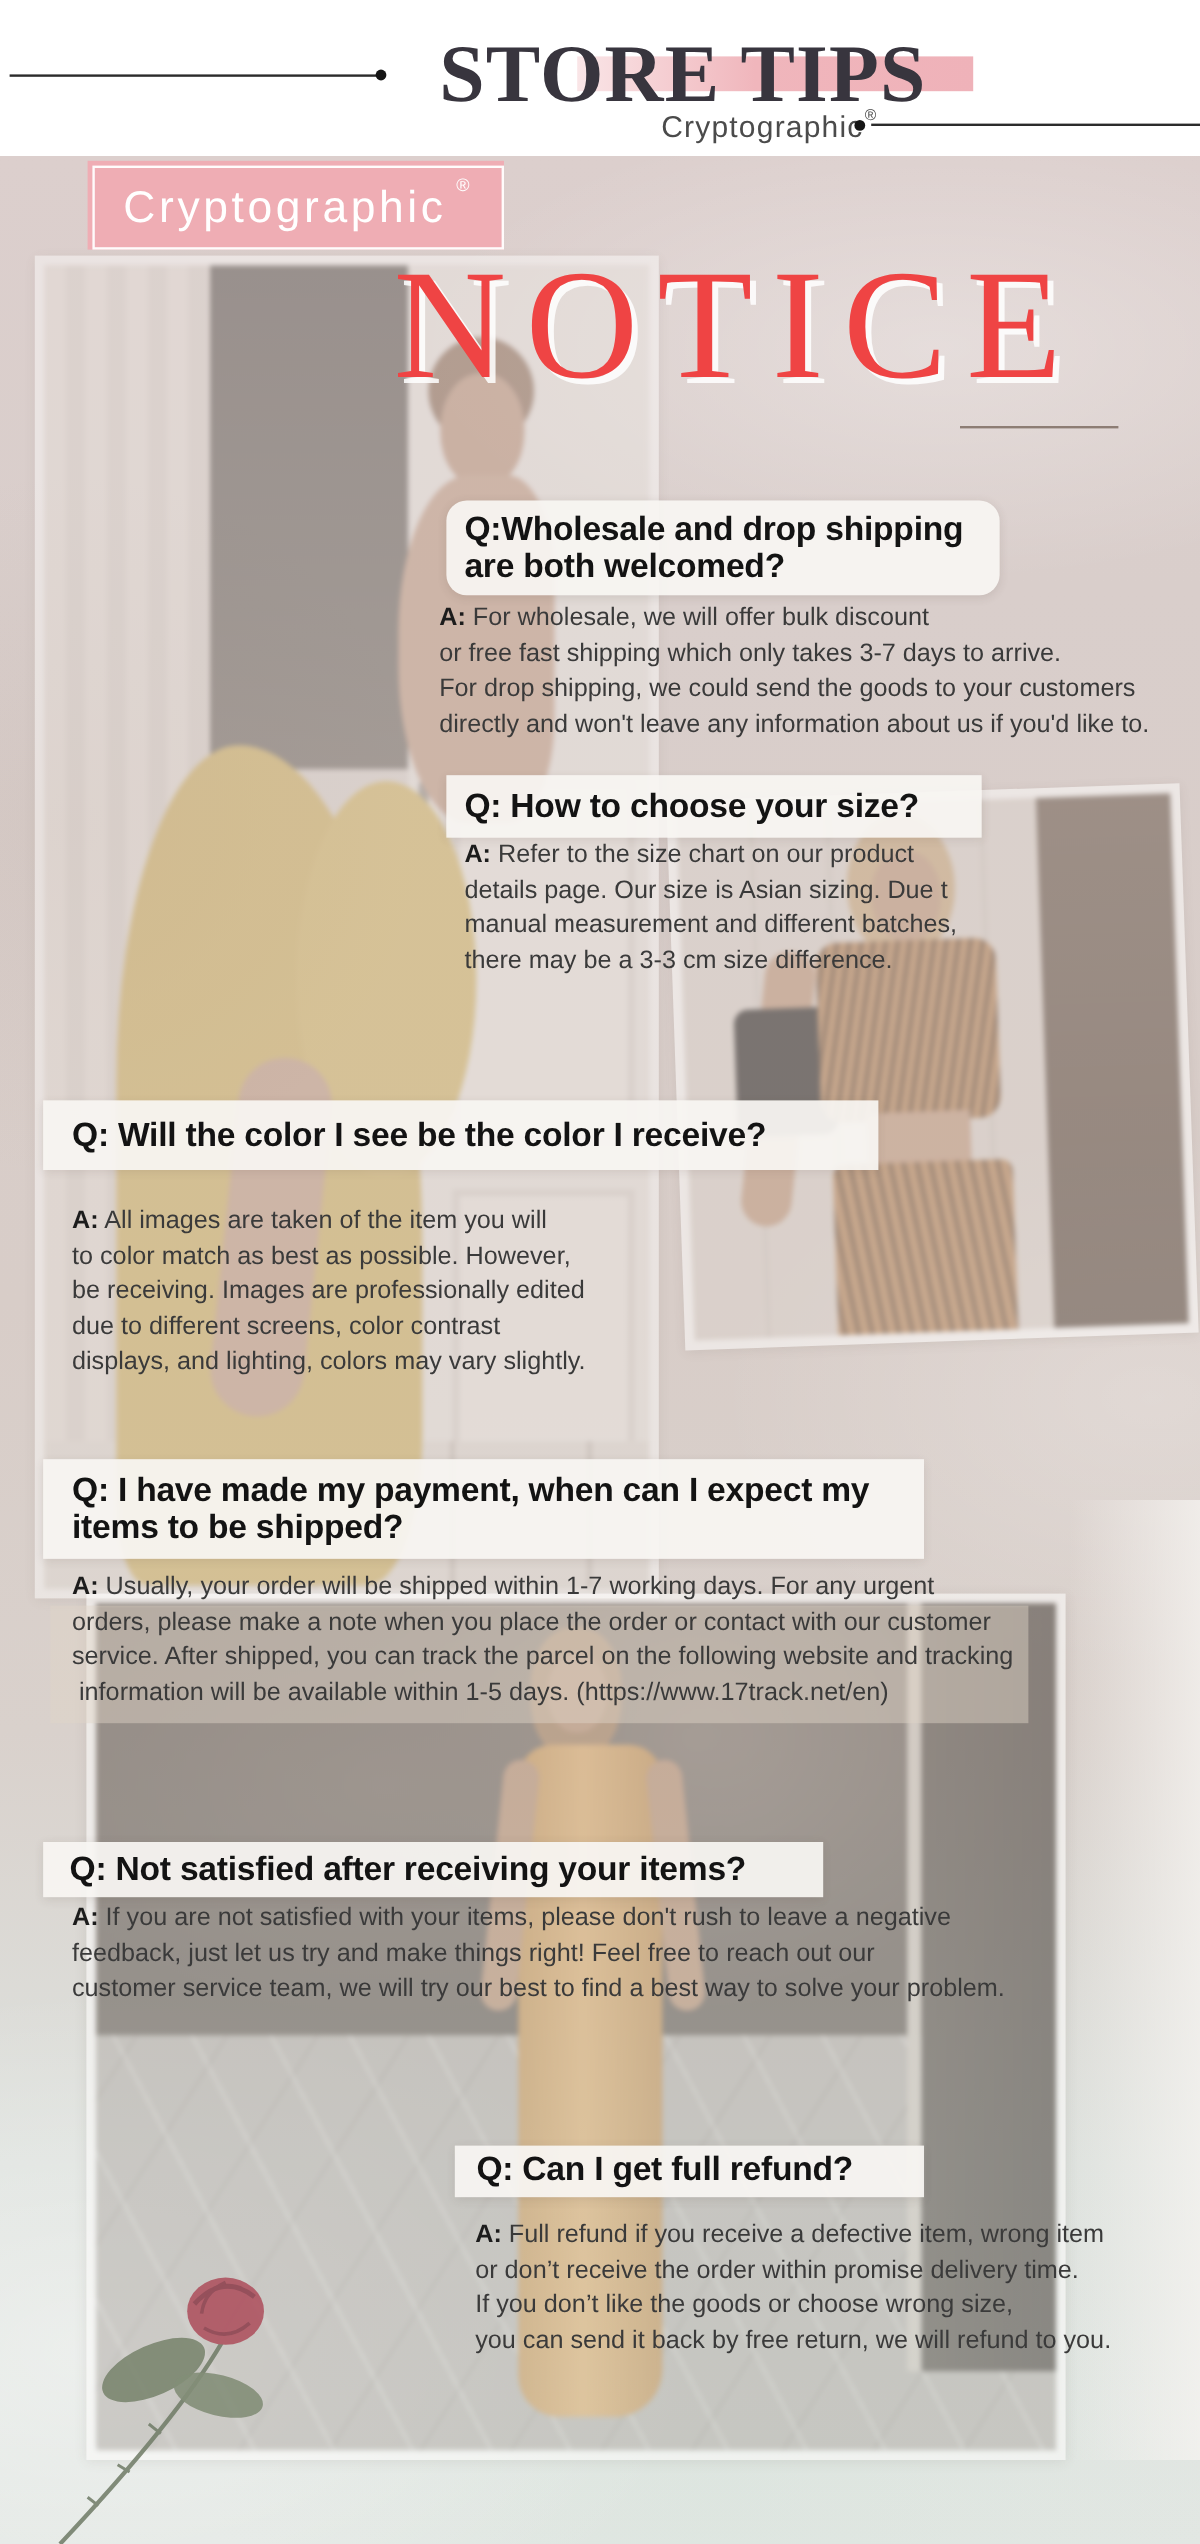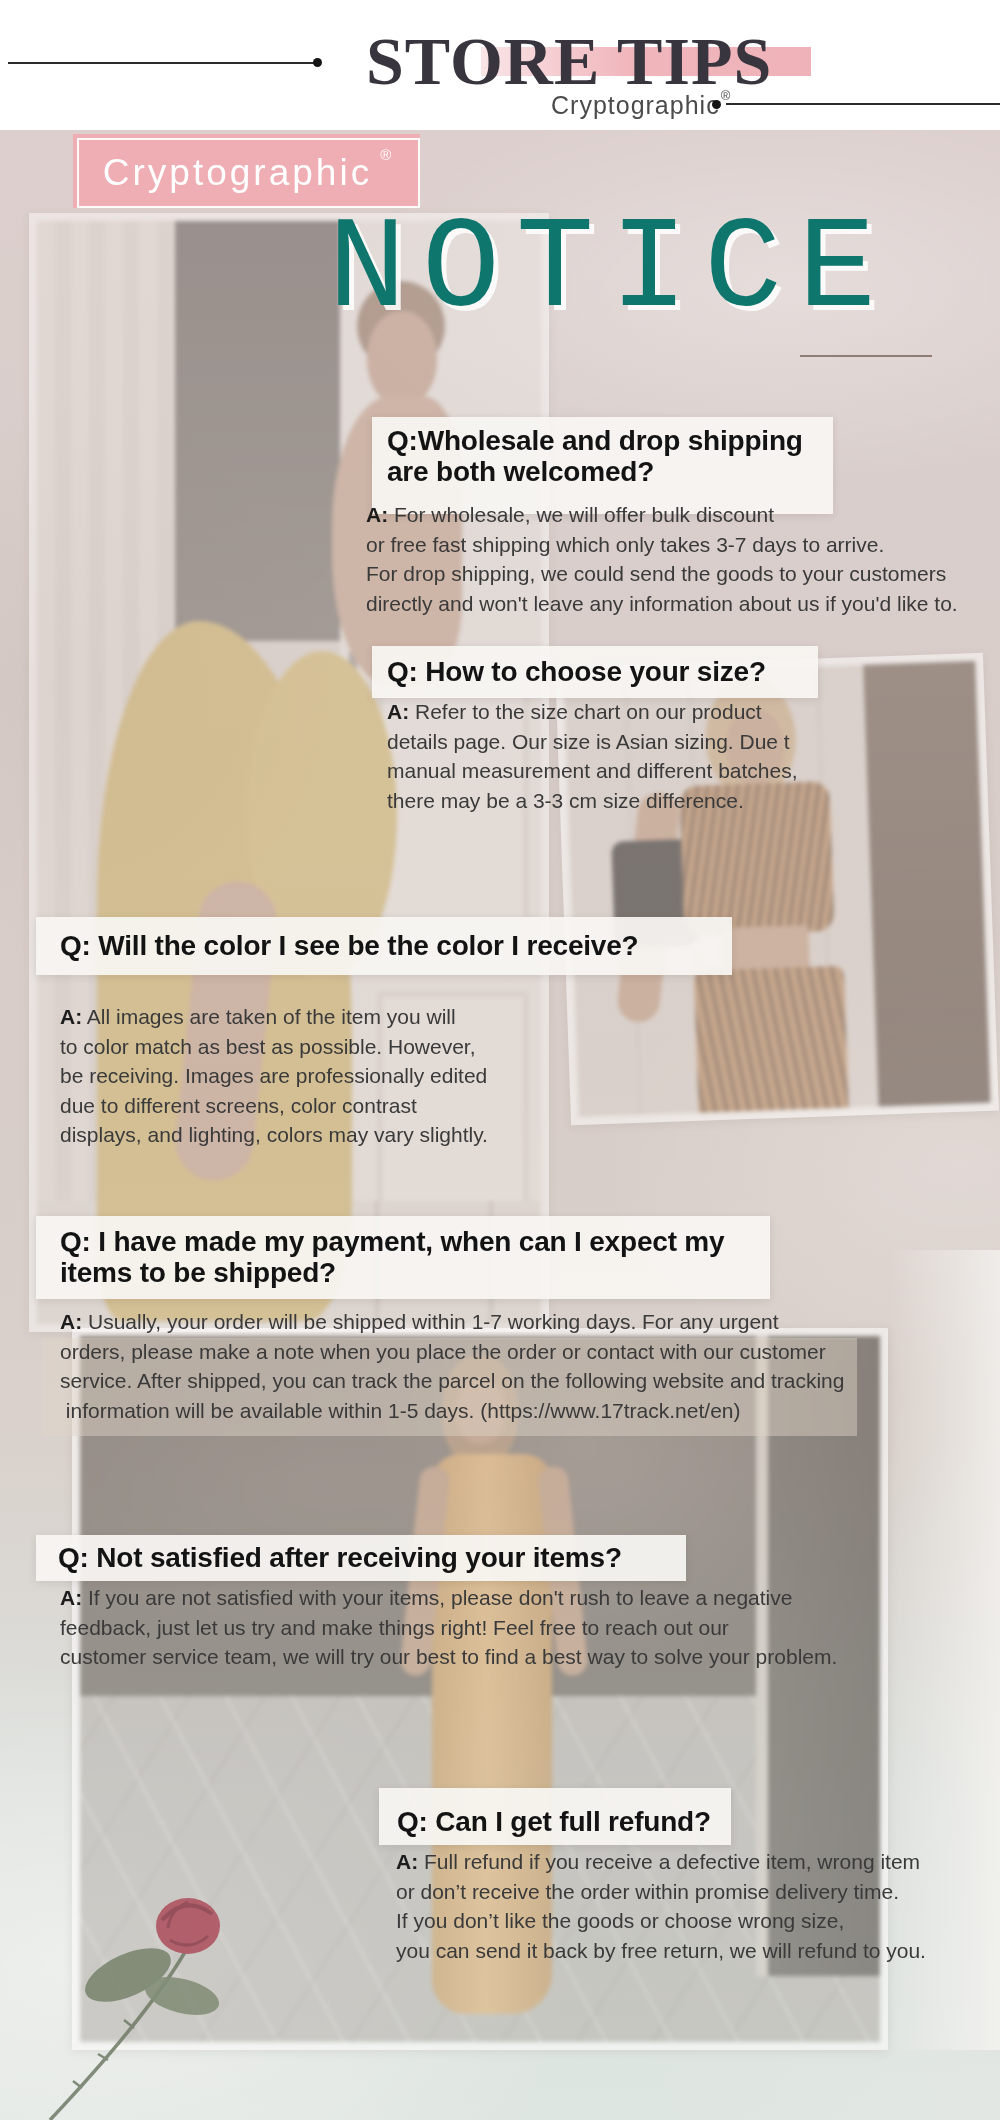--- a/index.html
+++ b/index.html
@@ -33,22 +33,22 @@
         background:linear-gradient(270deg,rgba(246,244,241,0.75),rgba(246,244,241,0));}
 
   
   .logo-box{position:absolute;left:73px;top:134px;width:347px;height:74px;background:#efadb4;
         padding:4px;box-sizing:border-box;}
   .logo-inner{width:100%;height:100%;border:2px solid rgba(255,255,255,0.95);display:flex;
         align-items:center;justify-content:center;color:#fff;font-size:37px;letter-spacing:3px;white-space:nowrap;}
   .logo-inner .reg{font-size:15px;vertical-align:18px;margin-left:8px;align-self:flex-start;margin-top:6px;}
 
   
-  .notice{position:absolute;left:328px;top:206px;font-family:Liberation Mono, monospace;
-        font-size:130px;line-height:1;color:#0f766e;letter-spacing:16px;white-space:nowrap;
+  .notice{position:absolute;left:328px;top:206px;font-family:Liberation Serif, serif;
+        font-size:130px;line-height:1;color:#ef4444;letter-spacing:16px;white-space:nowrap;
         text-shadow:5px 5px 0 rgba(255,255,255,0.85);}
   .notice-underline{position:absolute;left:800px;top:355px;width:132px;height:2px;background:#8d7d74;}
 
   
   .photo{position:absolute;background:#fdfcfb;box-shadow:0 2px 10px rgba(90,75,65,0.18);}
   .ph{position:absolute;inset:8px;overflow:hidden;filter:blur(2px) saturate(0.92);}
   .ph>div{position:absolute;}
 
   .photo-a{left:29px;top:213px;width:520px;height:1119px;opacity:0.48;}
   .pa-base{inset:0;background:#ddd5cf;}
@@ -102,33 +102,33 @@
   .rose{position:absolute;left:38px;top:1868px;opacity:0.85;}
 
   
   .qbox{position:absolute;background:rgba(247,245,242,0.93);box-shadow:0 2px 8px rgba(70,58,50,0.12);
         color:#131313;font-weight:bold;box-sizing:border-box;}
   .qline{font-size:28px;line-height:31px;letter-spacing:-0.2px;white-space:nowrap;}
   .ans{position:absolute;color:#3a3a3a;}
   .ans-line{font-size:21px;line-height:29.5px;white-space:pre;}
   .abold{font-weight:bold;color:#1c1c1c;}
 
-  .qbox-1{left:372px;top:417px;width:461px;padding:8px 0 27px 15px;}
+  .qbox-1{left:372px;top:417px;width:461px;padding:8px 0 9px 15px;border-radius:17px;}
   .ans-1{left:366px;top:500px;}
   .qbox-2{left:372px;top:646px;width:446px;padding:10px 0 11px 15px;}
   .ans-2{left:387px;top:697px;}
   .qbox-3{left:36px;top:917px;width:696px;padding:13px 0 14px 24px;}
   .qbox-3 .qline{font-size:28px;}
   .ans-3{left:60px;top:1002px;}
   .qbox-4{left:36px;top:1216px;width:734px;padding:10px 0 11px 24px;}
   .ans-4{left:60px;top:1307px;}
   .a4-strip{position:absolute;left:42px;top:1338px;width:815px;height:98px;background:rgba(224,212,200,0.45);}
   .qbox-5{left:36px;top:1535px;width:650px;padding:7px 16px 8px 22px;}
   .ans-5{left:60px;top:1583px;}
-  .qbox-6{left:379px;top:1788px;width:352px;padding:18px 0 8px 18px;}
+  .qbox-6{left:379px;top:1788px;width:391px;padding:4px 0 8px 18px;}
   .ans-6{left:396px;top:1847px;}
 </style>
 </head>
 <body>
 
 <div class="page">
 
   <div class="header">
     <div class="rule-left"></div>
     <div class="dot-left"></div>

